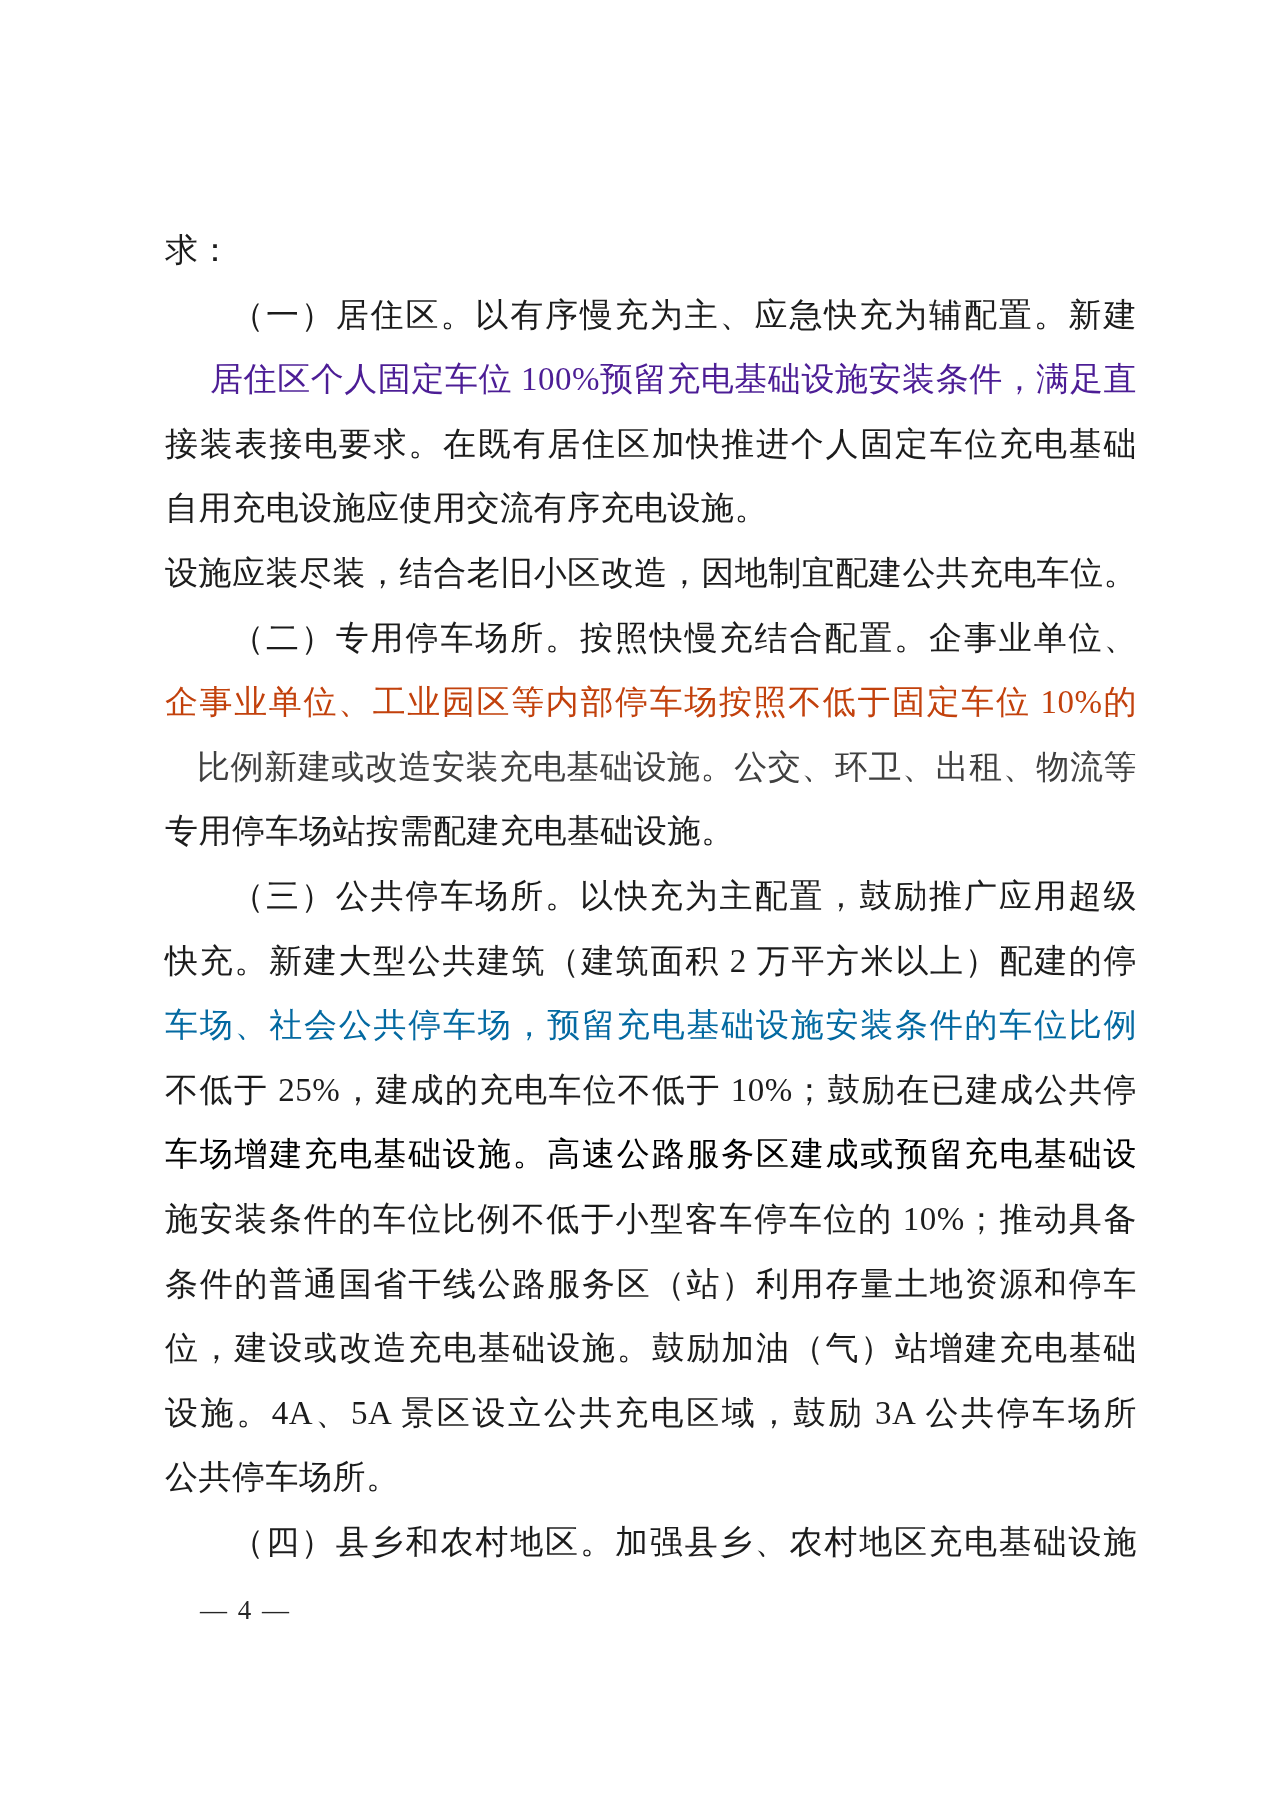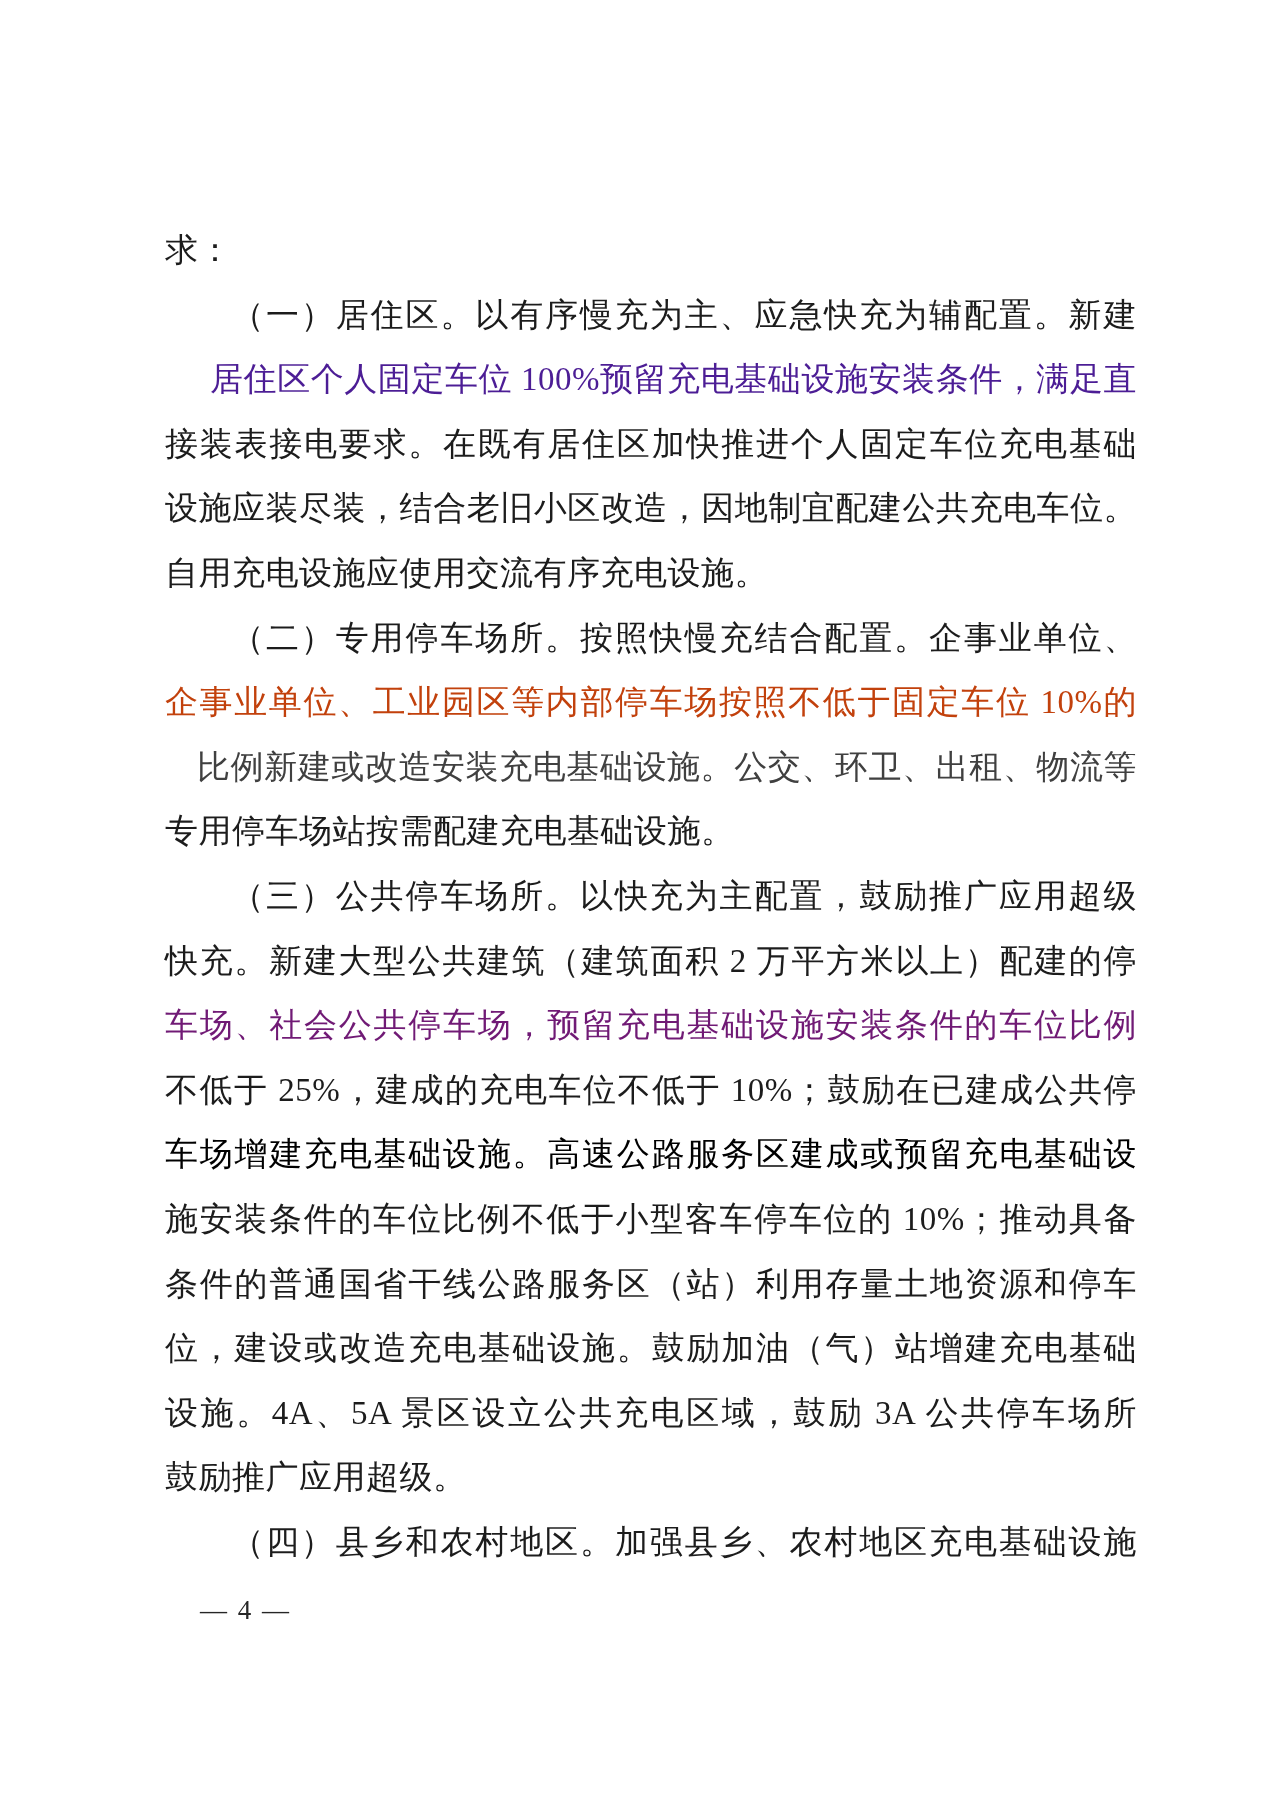--- a/index.html
+++ b/index.html
@@ -48,32 +48,32 @@
 </style>
 </head>
 <body>
 
 <div class="page">
   <div class="body-text">
       <div class="line" style="color: rgb(28, 28, 28);">求：</div>
       <div class="line fill start" style="color: rgb(28, 28, 28);">（一）居住区。以有序慢充为主、应急快充为辅配置。新建</div>
       <div class="line fill" style="color: #4c1d95; margin-left: 45px;">居住区个人固定车位 100%预留充电基础设施安装条件，满足直</div>
       <div class="line fill" style="color: rgb(28, 28, 28);">接装表接电要求。在既有居住区加快推进个人固定车位充电基础</div>
+      <div class="line" style="color: rgb(28, 28, 28);">自用充电设施应使用交流有序充电设施。</div>
       <div class="line fill" style="color: rgb(28, 28, 28);">设施应装尽装，结合老旧小区改造，因地制宜配建公共充电车位。</div>
-      <div class="line" style="color: rgb(28, 28, 28);">自用充电设施应使用交流有序充电设施。</div>
       <div class="line fill start" style="color: rgb(28, 28, 28);">（二）专用停车场所。按照快慢充结合配置。企事业单位、</div>
       <div class="line fill" style="color: #c2410c;">企事业单位、工业园区等内部停车场按照不低于固定车位 10%的</div>
       <div class="line fill" style="color: #404040; margin-left: 32px;">比例新建或改造安装充电基础设施。公交、环卫、出租、物流等</div>
       <div class="line" style="color: rgb(28, 28, 28);">专用停车场站按需配建充电基础设施。</div>
       <div class="line fill start" style="color: rgb(28, 28, 28);">（三）公共停车场所。以快充为主配置，鼓励推广应用超级</div>
       <div class="line fill" style="color: rgb(28, 28, 28);">快充。新建大型公共建筑（建筑面积 2 万平方米以上）配建的停</div>
-      <div class="line fill" style="color: #701a75;">车场、社会公共停车场，预留充电基础设施安装条件的车位比例</div>
+      <div class="line fill" style="color: #0369a1;">车场、社会公共停车场，预留充电基础设施安装条件的车位比例</div>
       <div class="line fill" style="color: rgb(28, 28, 28);">不低于 25%，建成的充电车位不低于 10%；鼓励在已建成公共停</div>
       <div class="line fill" style="color: #000000;">车场增建充电基础设施。高速公路服务区建成或预留充电基础设</div>
       <div class="line fill" style="color: rgb(28, 28, 28);">施安装条件的车位比例不低于小型客车停车位的 10%；推动具备</div>
       <div class="line fill" style="color: rgb(28, 28, 28);">条件的普通国省干线公路服务区（站）利用存量土地资源和停车</div>
       <div class="line fill" style="color: rgb(28, 28, 28);">位，建设或改造充电基础设施。鼓励加油（气）站增建充电基础</div>
       <div class="line fill" style="color: rgb(28, 28, 28);">设施。4A、5A 景区设立公共充电区域，鼓励 3A 公共停车场所</div>
-      <div class="line" style="color: rgb(28, 28, 28);">鼓励推广应用超级。</div>
+      <div class="line" style="color: rgb(28, 28, 28);">公共停车场所。</div>
       <div class="line fill start" style="color: rgb(28, 28, 28);">（四）县乡和农村地区。加强县乡、农村地区充电基础设施</div>
     </div>
   <div class="footer">— 4 —</div>
 </div>
 
 </body></html>

